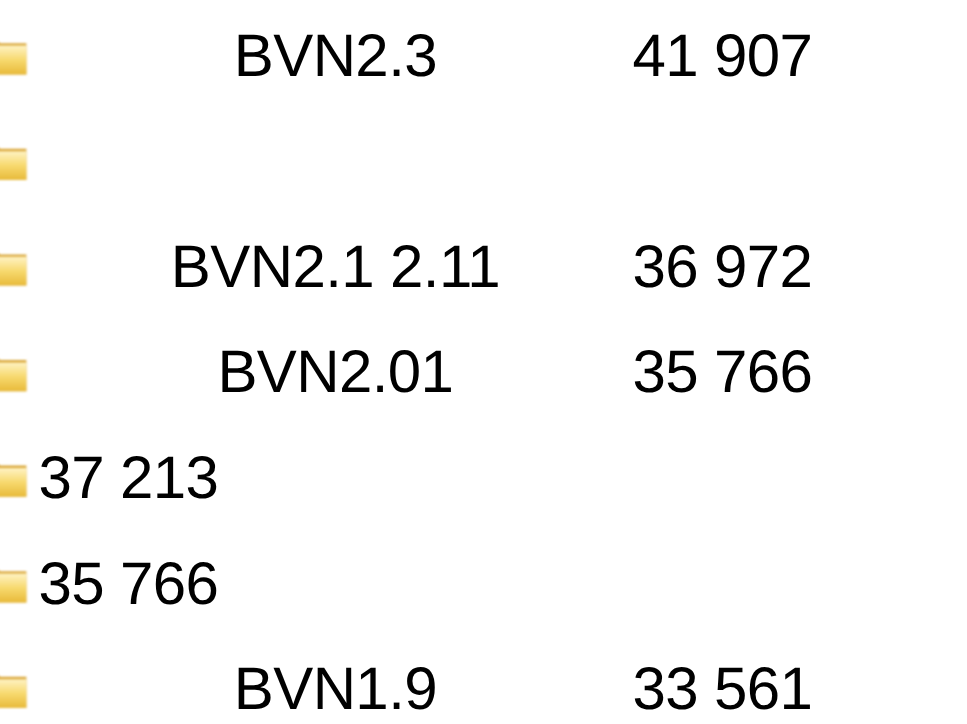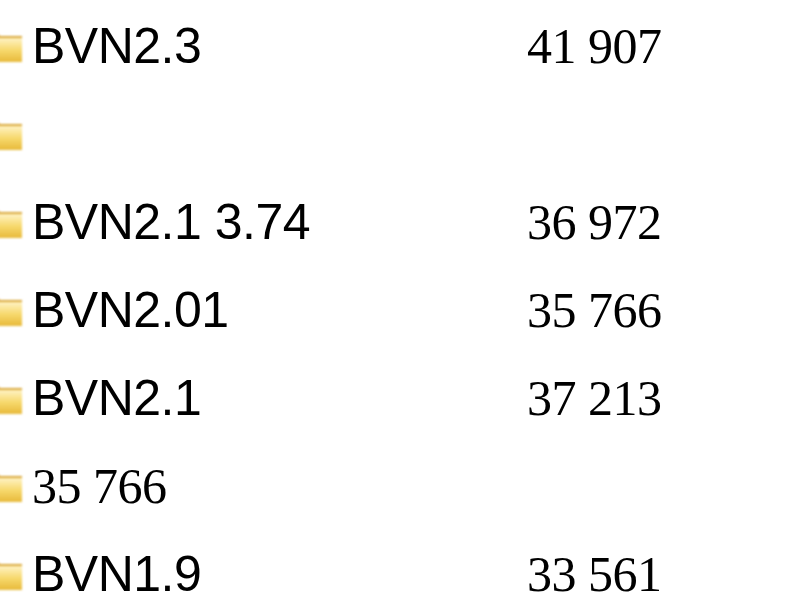--- a/index.html
+++ b/index.html
@@ -20,20 +20,21 @@
       flex-direction: column;
       padding-top: 2px;
     }
     .file-row {
       display: flex;
       align-items: center;
       height: 88px;
       padding-left: 0;
       cursor: default;
       user-select: none;
+      text-align: center;
     }
     .folder-icon {
       width: 48px;
       height: 56px;
       flex-shrink: 0;
       margin-right: 6px;
       margin-left: -22px;
       position: relative;
     }
     .folder-icon svg {
@@ -51,21 +52,20 @@
       white-space: nowrap;
       overflow: hidden;
     }
     .file-size {
       font-size: 50px;
       color: #000000;
       letter-spacing: -0.5px;
       font-weight: 400;
       white-space: nowrap;
       overflow: hidden;
-      font-family: Liberation Serif, serif;
     }
   </style>
 </head>
 <body>
 
 <div class="file-list">
 
   <div class="file-row">
     <span class="folder-icon">
       <svg viewBox="0 0 48 48">
@@ -93,21 +93,21 @@
     </span>
   </div>
 
   <div class="file-row">
     <span class="folder-icon">
       <svg viewBox="0 0 48 48">
         <path d="M4 10 L18 10 L22 14 L44 14 L44 40 L4 40 Z" fill="#d9a73a"></path>
         <path d="M4 16 L44 16 L44 40 L4 40 Z" fill="url(#fg1)"></path>
       </svg>
     </span>
-    <span class="file-name">BVN2.1 3.74</span>
+    <span class="file-name">BVN2.1 2.11</span>
     <span class="file-size">36 972</span>
   </div>
 
   <div class="file-row">
     <span class="folder-icon">
       <svg viewBox="0 0 48 48">
         <path d="M4 10 L18 10 L22 14 L44 14 L44 40 L4 40 Z" fill="#d9a73a"></path>
         <path d="M4 16 L44 16 L44 40 L4 40 Z" fill="url(#fg1)"></path>
       </svg>
     </span>
@@ -115,21 +115,20 @@
     <span class="file-size">35 766</span>
   </div>
 
   <div class="file-row">
     <span class="folder-icon">
       <svg viewBox="0 0 48 48">
         <path d="M4 10 L18 10 L22 14 L44 14 L44 40 L4 40 Z" fill="#d9a73a"></path>
         <path d="M4 16 L44 16 L44 40 L4 40 Z" fill="url(#fg1)"></path>
       </svg>
     </span>
-    <span class="file-name">BVN2.1</span>
     <span class="file-size">37 213</span>
   </div>
 
   <div class="file-row">
     <span class="folder-icon">
       <svg viewBox="0 0 48 48">
         <path d="M4 10 L18 10 L22 14 L44 14 L44 40 L4 40 Z" fill="#d9a73a"></path>
         <path d="M4 16 L44 16 L44 40 L4 40 Z" fill="url(#fg1)"></path>
       </svg>
     </span>

